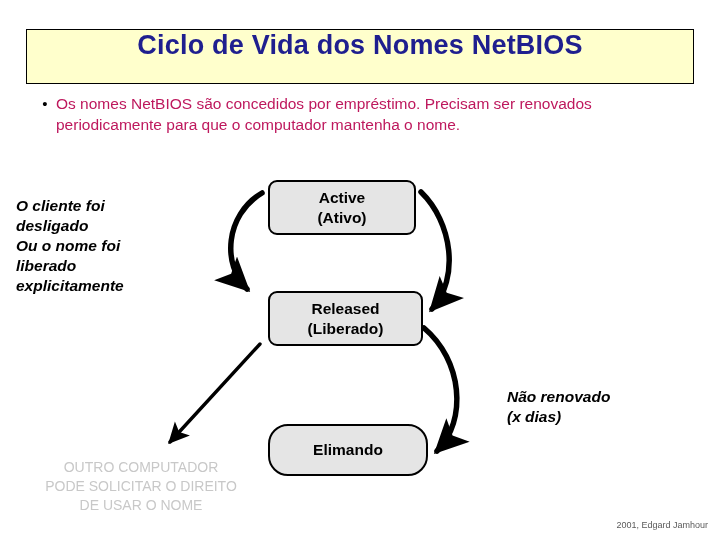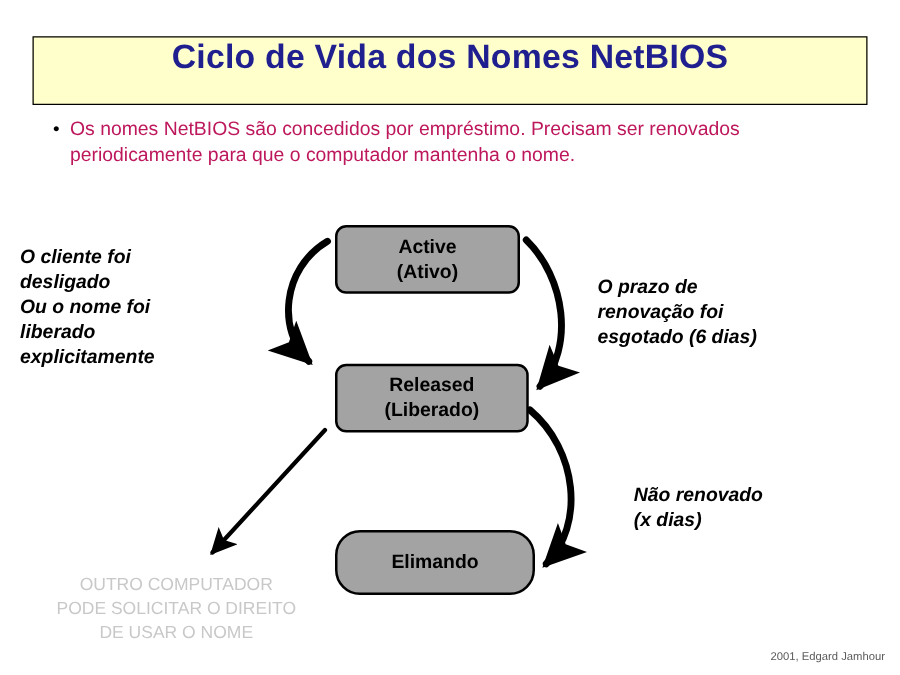--- a/index.html
+++ b/index.html
@@ -58,21 +58,21 @@
   #bullet-text {
     color: #be185d;
     font-size: 15.5px;
     line-height: 21px;
     width: 600px;
   }
 
   
   .state-box {
     position: absolute;
-    background: #a3a3a3;
+    background: #e5e5e5;
     border: 2.5px solid #000000;
     border-radius: 9px;
     box-sizing: border-box;
     display: flex;
     align-items: center;
     justify-content: center;
     text-align: center;
     color: #000000;
     font-size: 15.5px;
     font-weight: bold;
@@ -177,25 +177,20 @@
   </div>
 
   <div class="free-text" id="label-left">
     <div>O cliente foi</div>
     <div>desligado</div>
     <div>Ou o nome foi</div>
     <div>liberado</div>
     <div>explicitamente</div>
   </div>
 
-  <div class="free-text" id="label-right-top">
-    <div>O prazo de</div>
-    <div>renovação foi</div>
-    <div>esgotado (6 dias)</div>
-  </div>
 
   <div class="free-text" id="label-right-bot">
     <div>Não renovado</div>
     <div>(x dias)</div>
   </div>
 
   <div id="label-outro">
     <div>OUTRO COMPUTADOR</div>
     <div>PODE SOLICITAR O DIREITO</div>
     <div>DE USAR O NOME</div>

